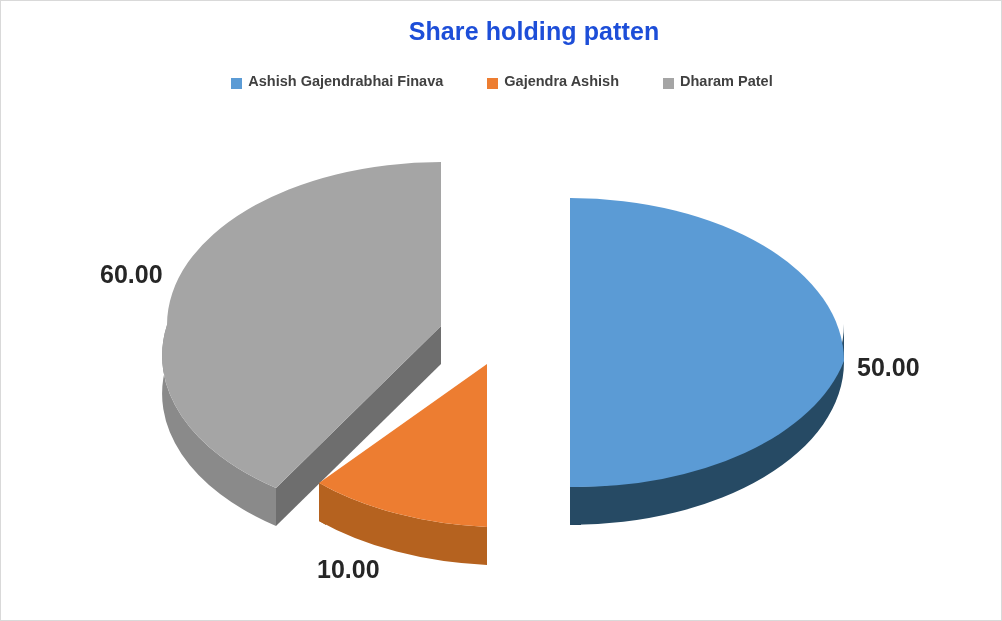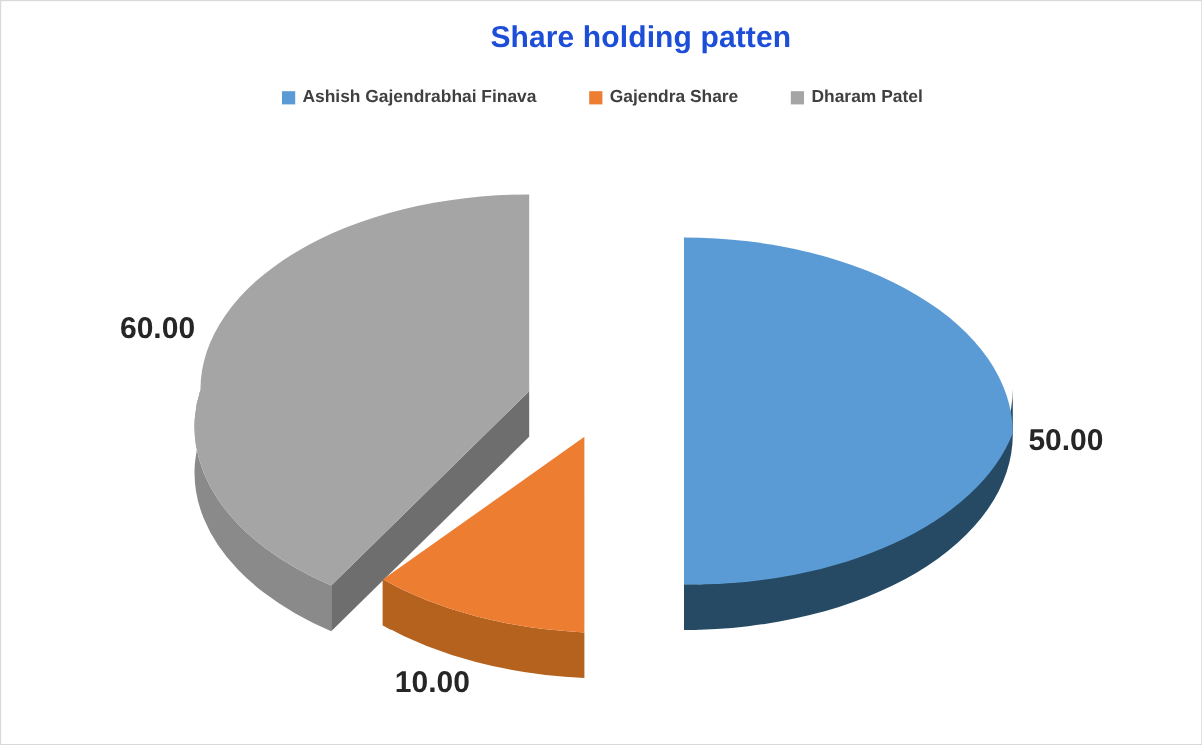--- a/index.html
+++ b/index.html
@@ -39,21 +39,21 @@
     width: 1002px;
     display: flex;
     flex-direction: row;
     justify-content: center;
     align-items: center;
     gap: 44px;
   }
   .legend-item {
     display: flex;
     flex-direction: row;
-    align-items: center;
+    align-items: flex-end;
     gap: 6px;
   }
   .legend-swatch {
     width: 11px;
     height: 11px;
     display: inline-block;
     flex: 0 0 auto;
   }
   .legend-label {
     font-size: 14.5px;
@@ -72,39 +72,39 @@
   .data-label {
     position: absolute;
     font-size: 25px;
     font-weight: bold;
     color: #262626;
     white-space: nowrap;
     line-height: 28px;
   }
   #label-dharam { left: 99px;  top: 259px; }
   #label-ashish { left: 856px; top: 352px; }
-  #label-gajendra { left: 328px; top: 554px; text-align: center; }
+  #label-gajendra { left: 316px; top: 554px; text-align: center; }
 </style>
 </head>
 <body>
 
 <div id="chart-frame" style="background: rgb(255, 255, 255); border-color: rgb(217, 217, 217);">
 
   <div id="chart-title" style="color: #1d4ed8; padding-left: 32px;">Share holding patten</div>
 
   <div id="legend">
 
     <div class="legend-item">
       <span class="legend-swatch" style="background:#5B9BD5"></span>
       <span class="legend-label">Ashish Gajendrabhai Finava</span>
     </div>
 
     <div class="legend-item">
       <span class="legend-swatch" style="background:#ED7D31"></span>
-      <span class="legend-label">Gajendra Share</span>
+      <span class="legend-label">Gajendra Ashish</span>
     </div>
 
     <div class="legend-item">
       <span class="legend-swatch" style="background:#A5A5A5"></span>
       <span class="legend-label">Dharam Patel</span>
     </div>
 
   </div>
 
   <svg id="plot-area" width="1002" height="621" viewBox="0 0 1002 621">

